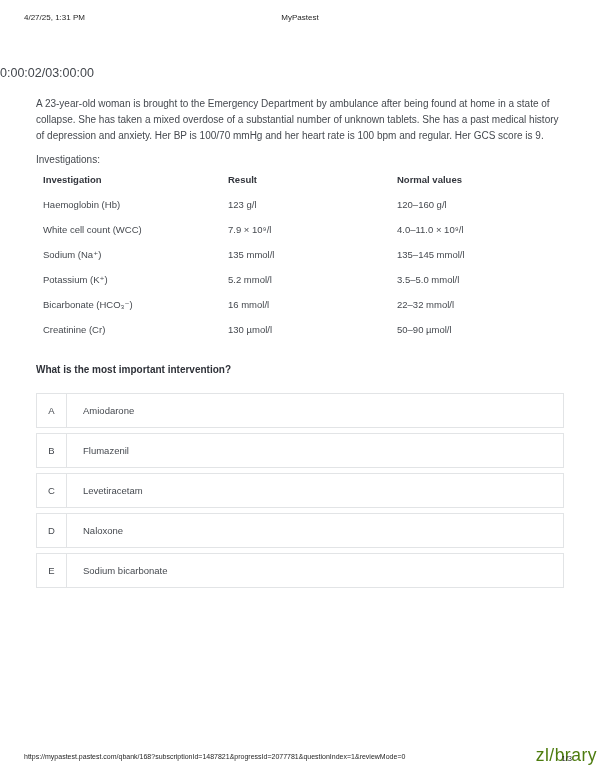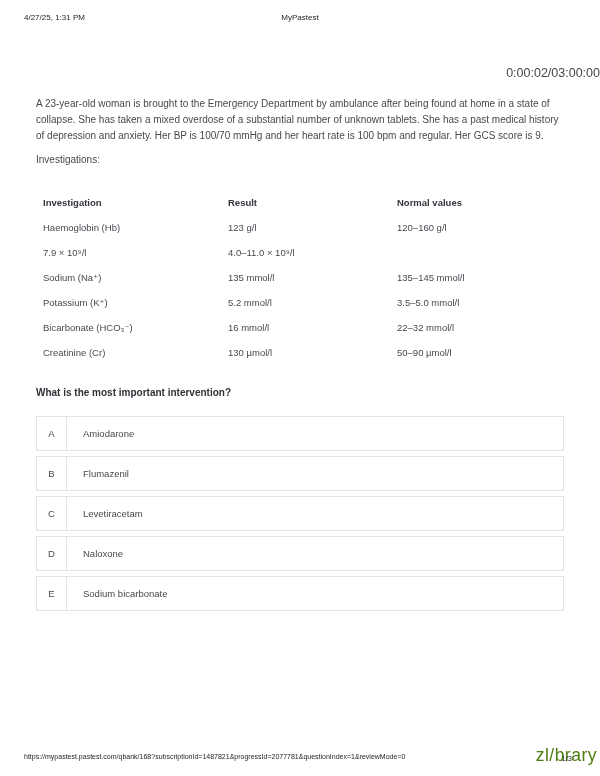--- a/index.html
+++ b/index.html
@@ -29,32 +29,32 @@
     font-size:7.5px; color:#1f1f1f; z-index:2;
   }
   .watermark {
     position:absolute; top:745px; right:3px;
     font-size:17.5px; color:#4d7c0f; letter-spacing:0.5px;
     z-index:1; font-weight:400;
   }
   
   .timer {
     position:absolute; top:66px; left:0; right:0;
-    text-align:right; font-size:12.5px; color:#43474d;
+    text-align:left; font-size:12.5px; color:#43474d;
   }
   .content {
     position:absolute; top:96px; left:36px; width:528px;
   }
   .vignette {
     font-size:10px; line-height:16px; color:#45494f;
   }
   .inv-label {
     margin-top:9px; font-size:10px; line-height:14px; color:#45494f;
   }
-  .inv-table { margin-top:23px; }
+  .inv-table { margin-top:0; }
   .inv-row {
     display:grid;
     grid-template-columns:192px 169px 1fr;
     height:25px; align-items:center;
     font-size:9.5px; color:#45494f;
   }
   .inv-row > span:first-child { padding-left:7px; }
   .inv-row.head { font-weight:bold; color:#33363d; }
   .prompt {
     margin-top:21px; font-size:10px; line-height:13px;
@@ -100,20 +100,21 @@
       <span>Investigation</span>
       <span>Result</span>
       <span>Normal values</span>
     </div>
     <div class="inv-row">
       <span>Haemoglobin (Hb)</span>
       <span>123 g/l</span>
       <span>120–160 g/l</span>
     </div>
     <div class="inv-row">
+      <span>White cell count (WCC)</span>
       <span>7.9 × 10⁹/l</span>
       <span>4.0–11.0 × 10⁹/l</span>
     </div>
     <div class="inv-row">
       <span>Sodium (Na⁺)</span>
       <span>135 mmol/l</span>
       <span>135–145 mmol/l</span>
     </div>
     <div class="inv-row">
       <span>Potassium (K⁺)</span>

